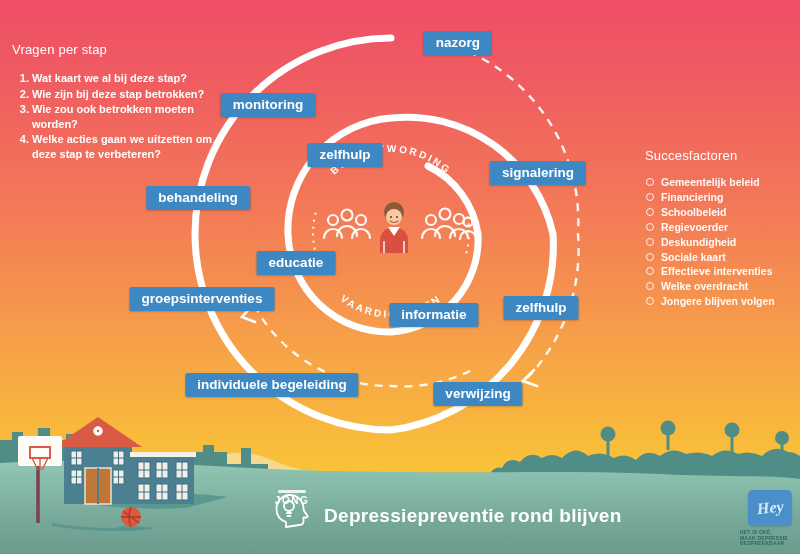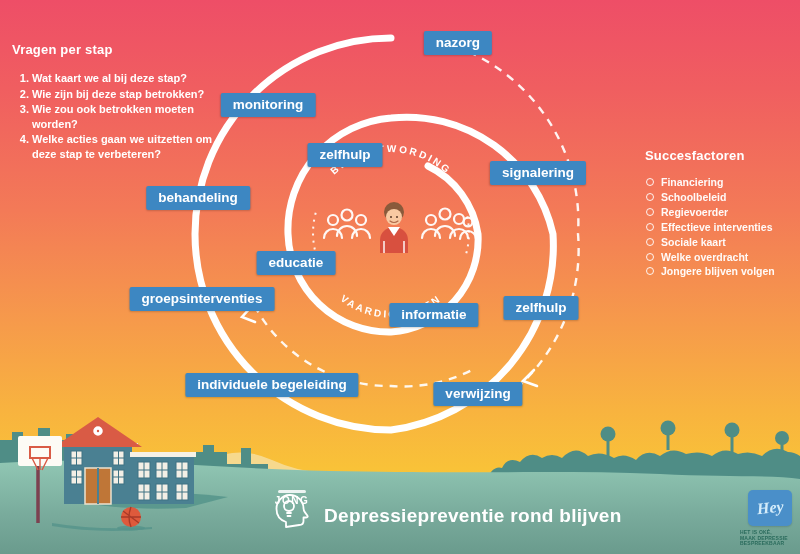--- a/index.html
+++ b/index.html
@@ -2,21 +2,21 @@
 <html><head>
 <meta charset="utf-8">
 <style>
   html,body{margin:0;padding:0;}
   body{font-family:"Liberation Sans", sans-serif;}
   #stage{
     position:relative;width:800px;height:554px;overflow:hidden;
     background:linear-gradient(180deg,#ee4e67 0%,#f05e60 16%,#f37a57 38%,#f69a4b 58%,#f8b33f 74%,#f9c437 86%,#f9ca36 100%);
   }
   svg{position:absolute;left:0;top:0;pointer-events:none;}
-  .panel-title{color:#fff;font-weight:bold;font-size:13px;letter-spacing:.2px;}
+  .panel-title{color:#fff;font-weight:normal;font-size:13px;letter-spacing:.2px;}
   #questions{position:absolute;left:12px;top:42px;width:215px;color:#fff;}
   #questions ol{margin:14px 0 0 0;padding:0 0 0 20px;font-size:11px;font-weight:bold;line-height:1.32;}
   #questions li{margin:0 0 1px 0;}
   #success{position:absolute;left:645px;top:148px;width:150px;color:#fff;}
   #success ul{list-style:none;margin:12px 0 0 0;padding:0;font-size:10.5px;font-weight:bold;line-height:1.42;}
   #success li{position:relative;padding-left:16px;color:rgba(255,255,255,.96);}
   #success li::before{content:"";position:absolute;left:1px;top:3px;width:6px;height:6px;border:1.6px solid rgba(255,255,255,.9);border-radius:50%;}
   .tag{
     position:absolute;transform:translate(-50%,-50%);
     background:#3d87c2;color:#fff;font-weight:bold;font-size:13.5px;
@@ -117,25 +117,27 @@
       <li>Wat kaart we al bij deze stap?</li>
       <li>Wie zijn bij deze stap betrokken?</li>
       <li>Wie zou ook betrokken moeten worden?</li>
       <li>Welke acties gaan we uitzetten om deze stap te verbeteren?</li>
     </ol>
   </div>
 
   <div id="success">
     <div class="panel-title">Succesfactoren</div>
     <ul>
+      <li>Gemeentelijk beleid</li>
       <li>Financiering</li>
       <li>Schoolbeleid</li>
       <li>Regievoerder</li>
+      <li>Deskundigheid</li>
+      <li>Sociale kaart</li>
       <li>Effectieve interventies</li>
-      <li>Sociale kaart</li>
       <li>Welke overdracht</li>
       <li>Jongere blijven volgen</li>
     </ul>
   </div>
 
   <svg width="800" height="554" viewBox="0 0 800 554">
     <defs>
       <linearGradient id="gGround" x1="0" y1="455" x2="0" y2="554" gradientUnits="userSpaceOnUse">
         <stop offset="0" stop-color="#93cab6"></stop>
         <stop offset="0.6" stop-color="#79ab9c"></stop>

